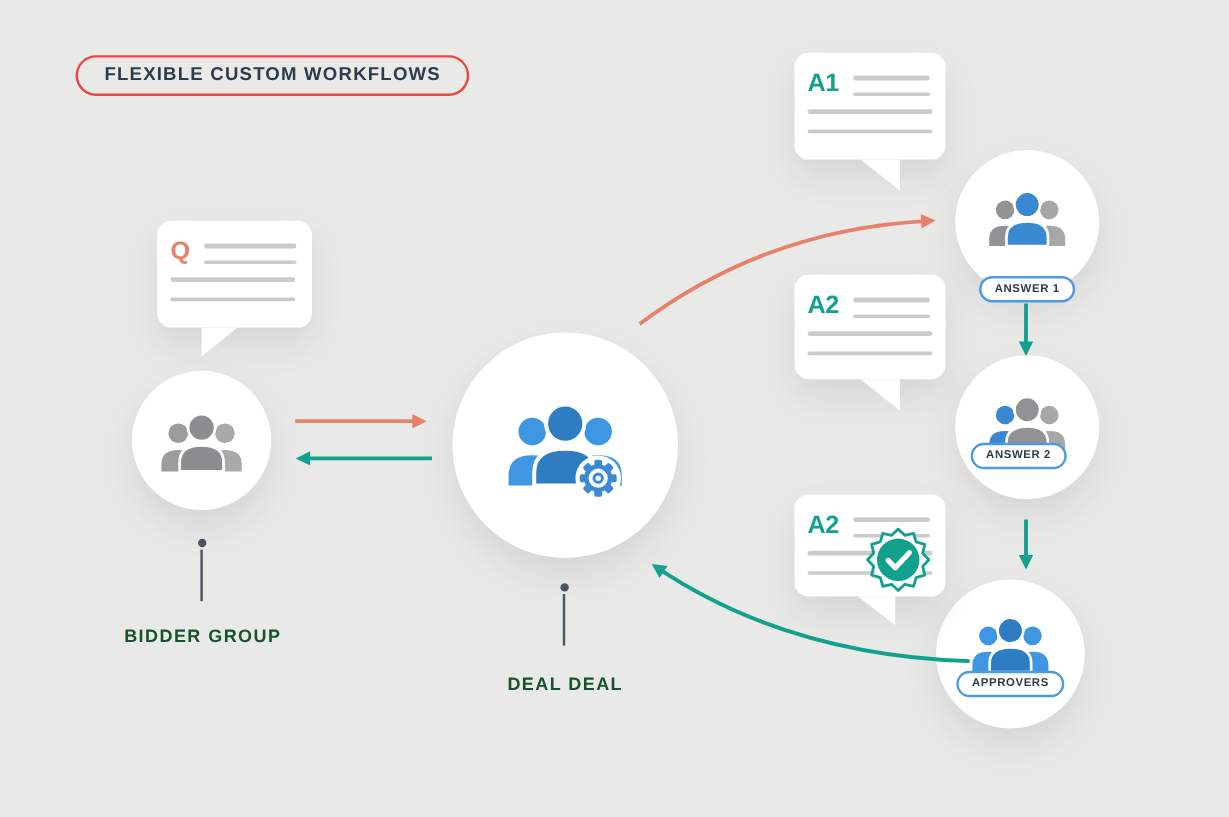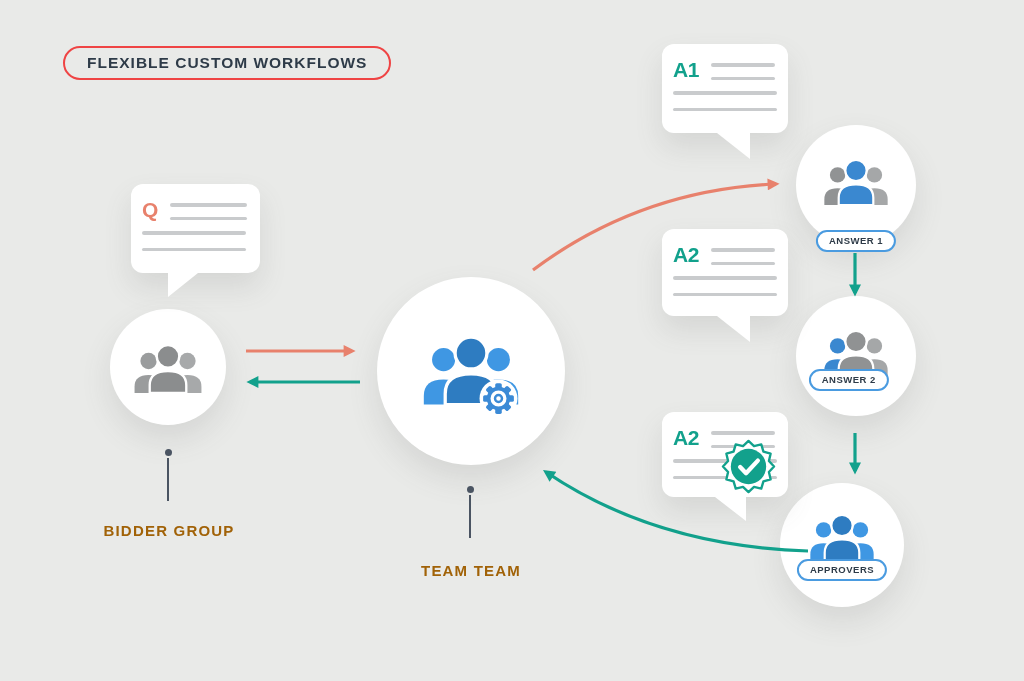--- a/index.html
+++ b/index.html
@@ -67,21 +67,21 @@
   .seal{position:absolute;left:59px;top:27px;width:55px;height:55px;}
 
   
   .pin-dot{position:absolute;width:7px;height:7px;border-radius:50%;background:var(--pin);}
   .pin-line{position:absolute;width:2px;background:var(--pin);}
   .pin-dot-bidder{left:165px;top:449px;}
   .pin-line-bidder{left:167px;top:458px;height:43px;}
   .pin-dot-deal{left:467px;top:486px;}
   .pin-line-deal{left:469px;top:495px;height:43px;}
   .node-label{position:absolute;transform:translateX(-50%);font-size:15px;font-weight:700;
-    letter-spacing:1.2px;color:#a16207;white-space:nowrap;}
+    letter-spacing:1.2px;color:#14532d;white-space:nowrap;}
   .label-bidder{left:169px;top:522px;}
   .label-deal{left:471px;top:562px;}
 
   
   .arrows{position:absolute;left:0;top:0;pointer-events:none;}
   .st-orange{stroke:var(--orange);stroke-width:3.2px;fill:none;}
   .st-teal{stroke:var(--teal);stroke-width:3.2px;fill:none;}
   .mk-orange{fill:var(--orange);}
   .mk-teal{fill:var(--teal);}
 </style>
@@ -240,15 +240,15 @@
     </svg>
     <div class="tail tail-right"></div>
   </div>
 
   <div class="pin-dot pin-dot-bidder"></div>
   <div class="pin-line pin-line-bidder"></div>
   <div class="node-label label-bidder">BIDDER GROUP</div>
 
   <div class="pin-dot pin-dot-deal"></div>
   <div class="pin-line pin-line-deal"></div>
-  <div class="node-label label-deal">TEAM TEAM</div>
+  <div class="node-label label-deal">DEAL DEAL</div>
 
 </div>
 
 </body></html>

